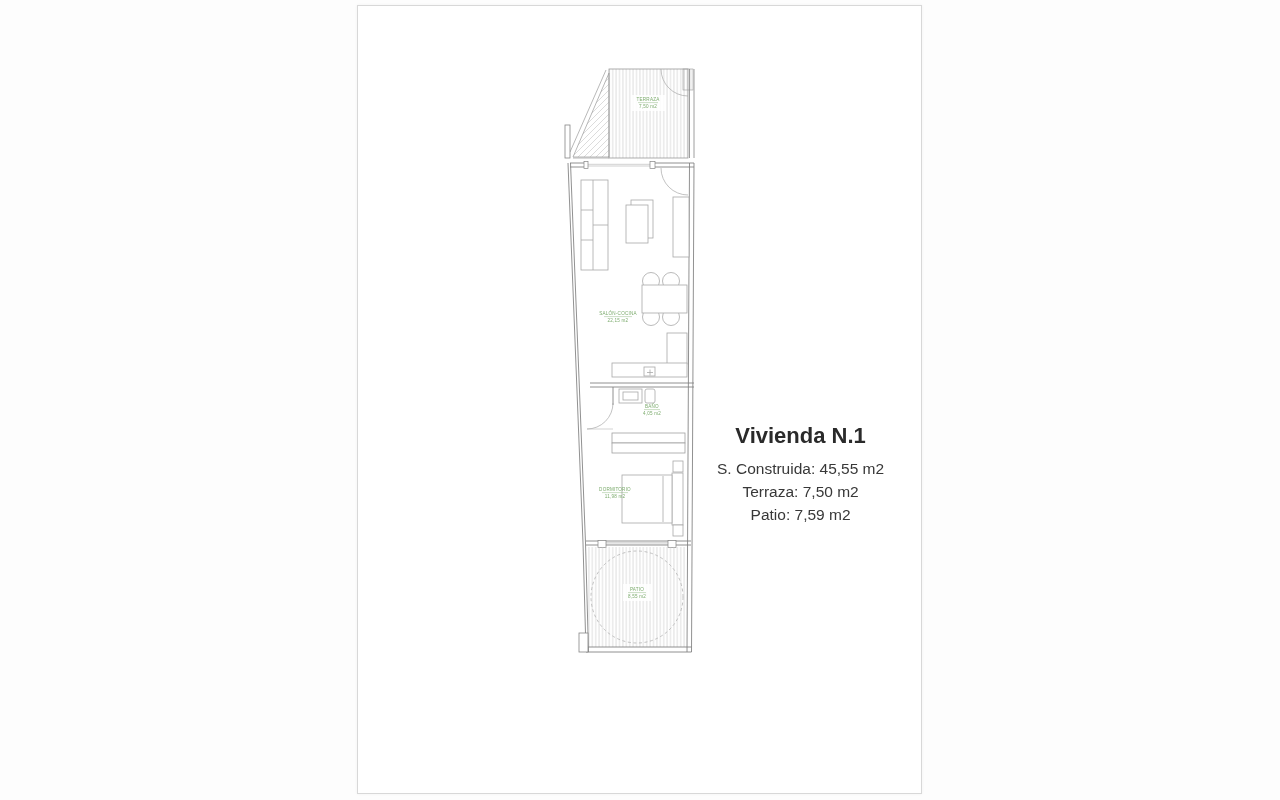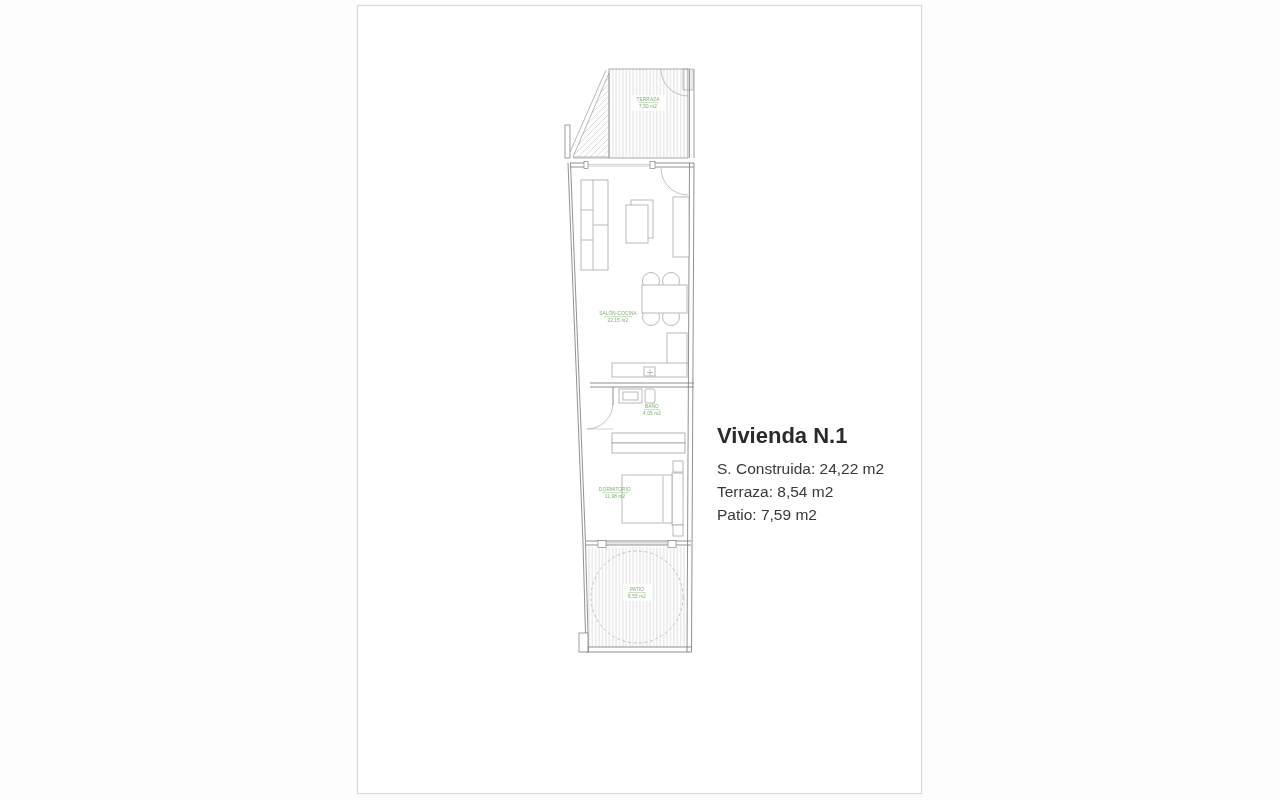--- a/index.html
+++ b/index.html
@@ -7,21 +7,21 @@
     width:1280px;height:800px;background:#fdfdfd;
     font-family:"Liberation Sans", sans-serif;
     position:relative;overflow:hidden;
   }
   .sheet{
     position:absolute;left:357px;top:5px;width:565px;height:789px;
     background:#ffffff;border:1px solid #d8d8d8;box-sizing:border-box;
     box-shadow:0 0 3px rgba(0,0,0,0.05);
   }
   .plan-svg{position:absolute;left:202px;top:49px;}
-  .info{position:absolute;left:359px;top:416px;}
+  .info{position:absolute;left:359px;top:416px;text-align:center;}
   .info-title{font-size:22px;font-weight:700;color:#2a2a2a;line-height:28px;margin:0 0 7px 0;}
   .info-line{font-size:15.5px;color:#383838;line-height:23px;margin:0;}
   svg text{font-family:"Liberation Sans", sans-serif;}
   .room-label{fill:#7cab6d;font-size:4.6px;letter-spacing:.2px;text-anchor:middle;}
 </style>
 </head>
 <body>
 
 <div class="sheet">
 
@@ -158,18 +158,18 @@
 
       <rect x="63" y="529" width="28" height="17" fill="#ffffff" opacity="0.85"></rect>
       <text class="room-label" x="77" y="536">PATIO</text>
       <line x1="68" y1="537.6" x2="86" y2="537.6" stroke="#7cab6d" stroke-width="0.4"></line>
       <text class="room-label" x="77" y="543">8,55 m2</text>
     </g>
   </svg>
 
   <div class="info">
     <p class="info-title">Vivienda N.1</p>
-    <p class="info-line">S. Construida: 24,22 m2</p>
-    <p class="info-line">Terraza: 8,54 m2</p>
+    <p class="info-line">S. Construida: 45,55 m2</p>
+    <p class="info-line">Terraza: 7,50 m2</p>
     <p class="info-line">Patio: 7,59 m2</p>
   </div>
 
 </div>
 
 </body></html>

